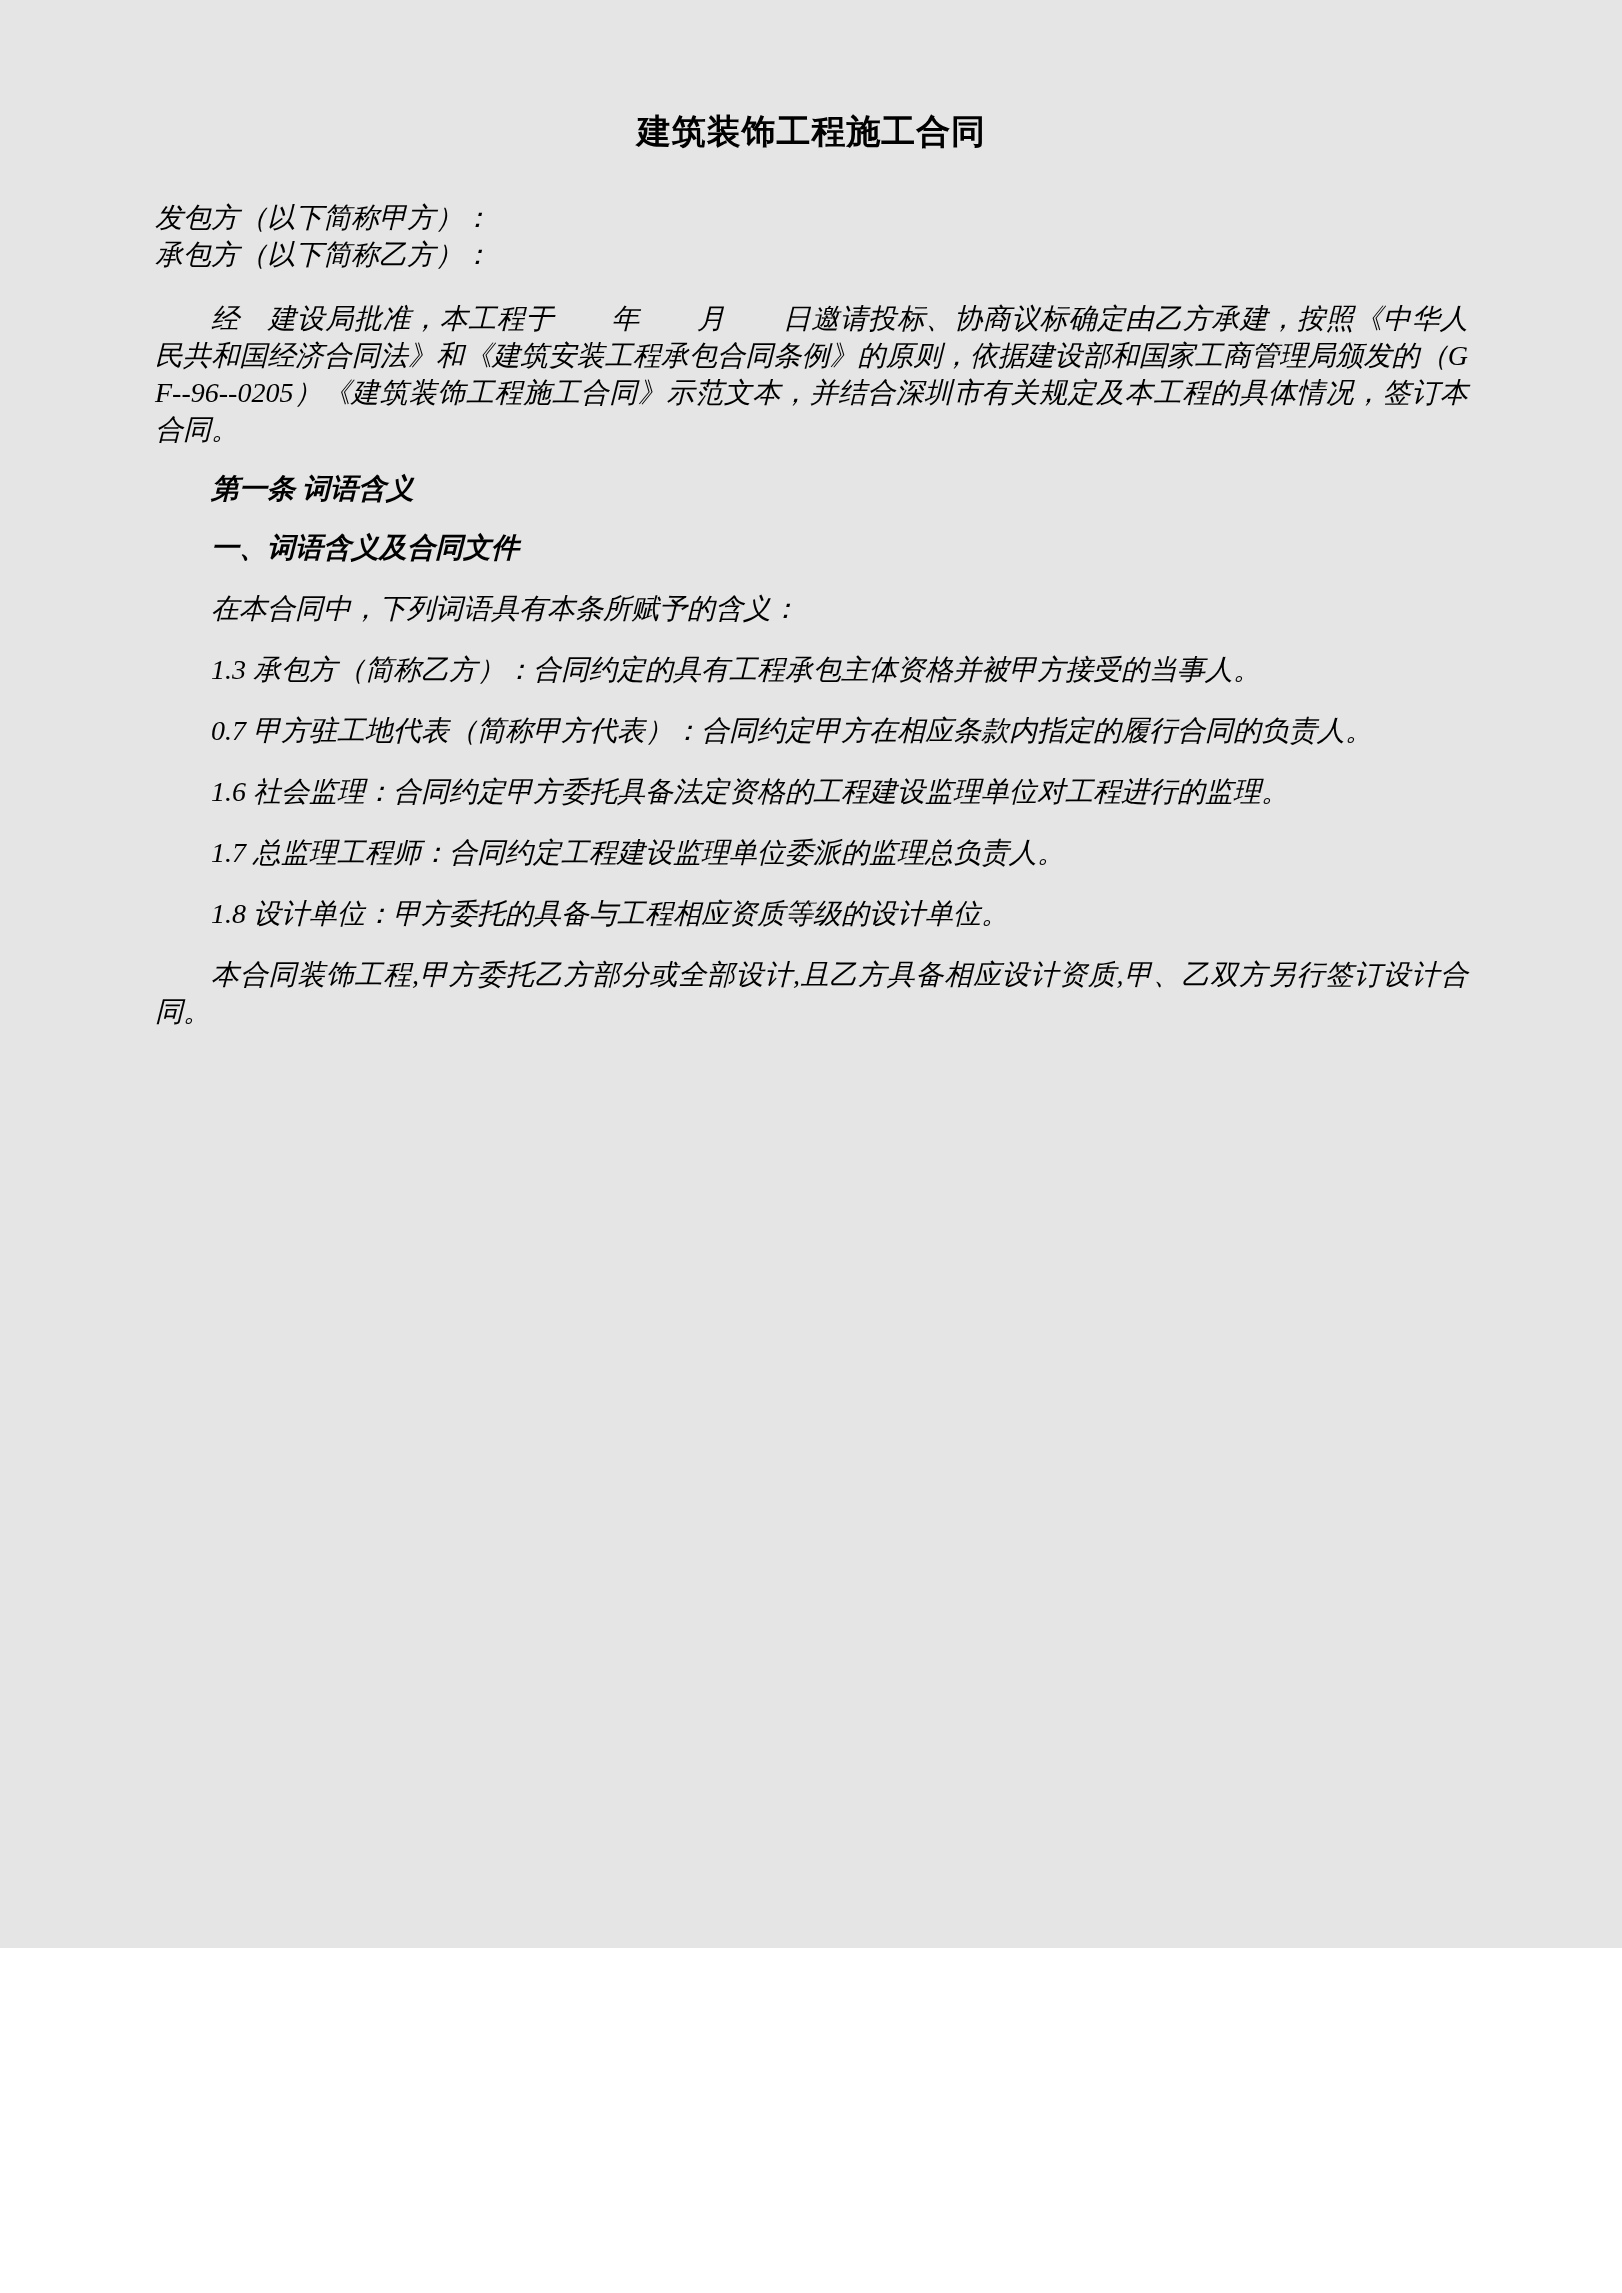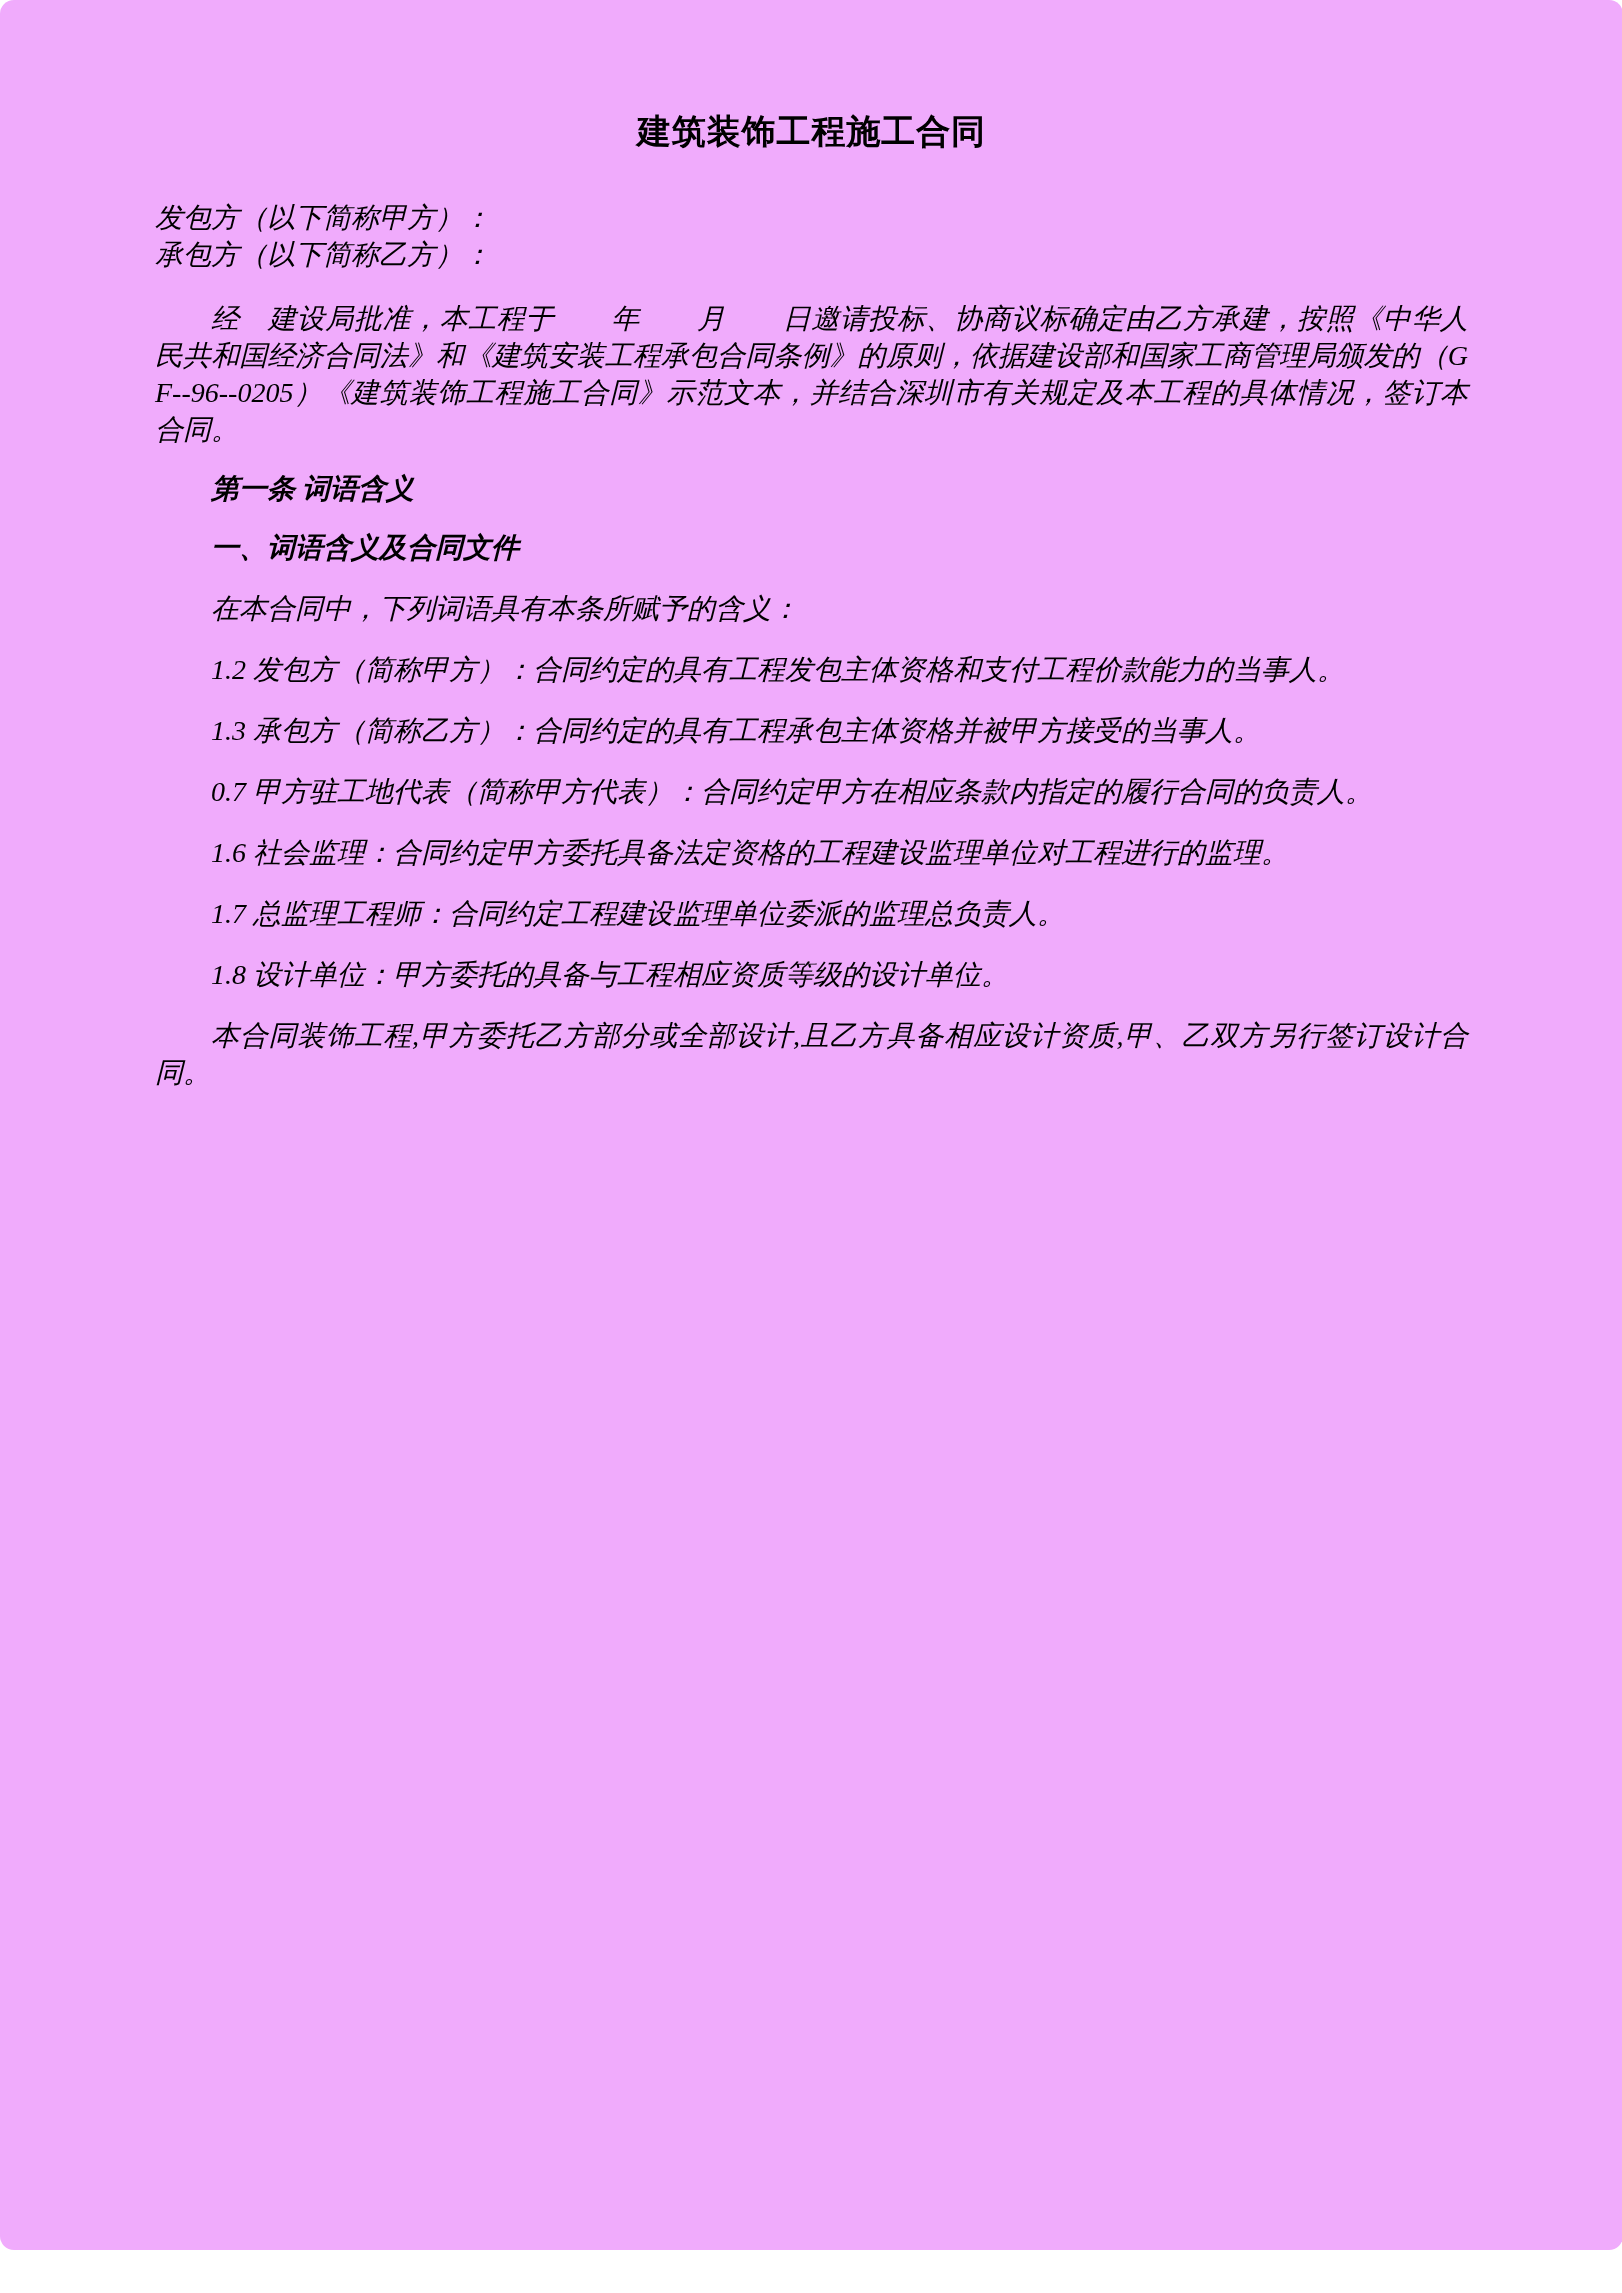--- a/index.html
+++ b/index.html
@@ -3,28 +3,27 @@
   <meta charset="utf-8">
   <style>
     html, body {
       margin: 0;
       padding: 0;
       background: #ffffff;
     }
     .page {
       position: relative;
       width: 1623px;
-      height: 2250px;
-      background: #f0abfc;
+      height: 1948px;
+      background: #e5e5e5;
       box-sizing: border-box;
       padding: 109px 155px 0 155px;
       font-family: "Liberation Serif", "DejaVu Serif", serif;
       color: #000000;
       overflow: hidden;
-      border-radius: 14px;
     }
     .doc-title {
       font-size: 34px;
       font-weight: 700;
       text-align: center;
       margin: 0 0 44px 0;
       letter-spacing: 0.9px;
     }
     .block {
       font-size: 28px;
@@ -58,21 +57,20 @@
 
 <div class="page">
   <h1 class="doc-title">建筑装饰工程施工合同</h1>
   <div id="doc-body">
       <p class="block line">发包方（以下简称甲方）：</p>
       <p class="block line">承包方（以下简称乙方）：</p>
       <p class="block para">经　建设局批准，本工程于　　年　　月　　日邀请投标、协商议标确定由乙方承建，按照《中华人民共和国经济合同法》和《建筑安装工程承包合同条例》的原则，依据建设部和国家工商管理局颁发的（GF--96--0205）《建筑装饰工程施工合同》示范文本，并结合深圳市有关规定及本工程的具体情况，签订本合同。</p>
       <p class="block heading">第一条 词语含义</p>
       <p class="block heading">一、词语含义及合同文件</p>
       <p class="block para">在本合同中，下列词语具有本条所赋予的含义：</p>
-      <p class="block para">1.2 发包方（简称甲方）：合同约定的具有工程发包主体资格和支付工程价款能力的当事人。</p>
       <p class="block para">1.3 承包方（简称乙方）：合同约定的具有工程承包主体资格并被甲方接受的当事人。</p>
       <p class="block para">0.7 甲方驻工地代表（简称甲方代表）：合同约定甲方在相应条款内指定的履行合同的负责人。</p>
       <p class="block para">1.6 社会监理：合同约定甲方委托具备法定资格的工程建设监理单位对工程进行的监理。</p>
       <p class="block para">1.7 总监理工程师：合同约定工程建设监理单位委派的监理总负责人。</p>
       <p class="block para">1.8 设计单位：甲方委托的具备与工程相应资质等级的设计单位。</p>
       <p class="block para">本合同装饰工程,甲方委托乙方部分或全部设计,且乙方具备相应设计资质,甲、乙双方另行签订设计合同。</p>
     </div>
 </div>
 
 

